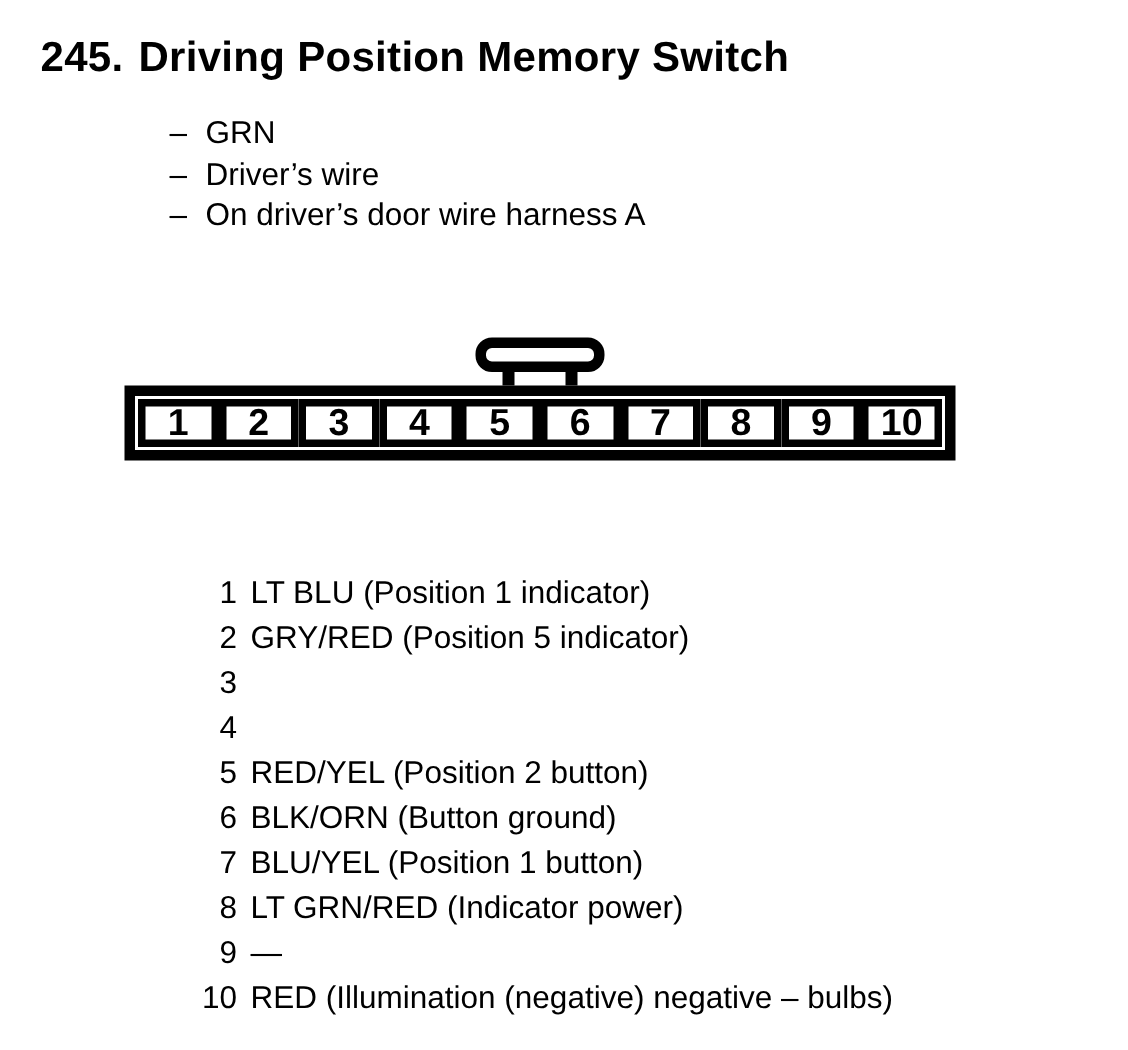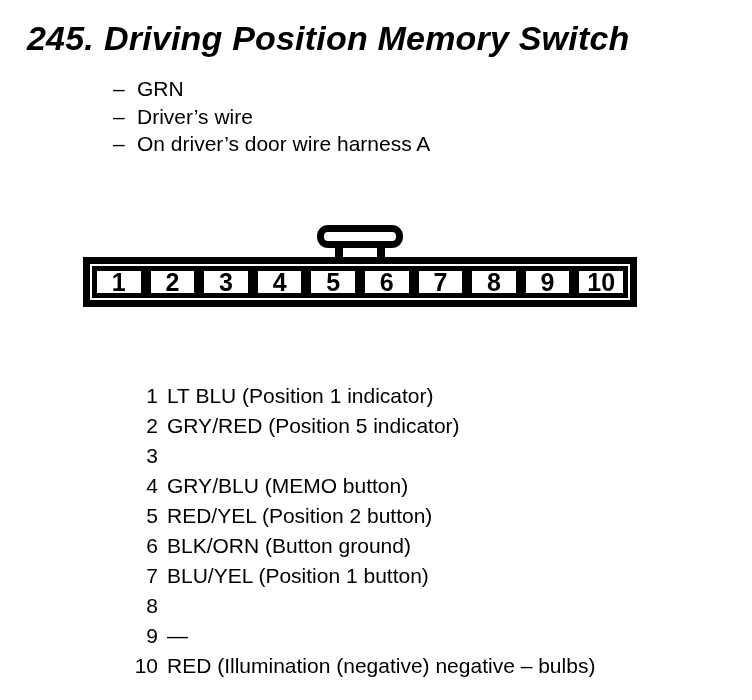--- a/index.html
+++ b/index.html
@@ -9,22 +9,22 @@
     background:var(--paper,#fff);
     color:var(--ink,#000);
     font-family:"Liberation Sans", sans-serif;
     overflow:hidden;
   }
 
   
   .title {
     position:absolute; left:27px; top:21px;
     margin:0;
-    font-size:34px; font-weight:bold; line-height:34px;
-    letter-spacing:0.2px; white-space:nowrap;font-style:italic;
+    font-size:28px; font-weight:bold; line-height:34px;
+    letter-spacing:0.2px; white-space:nowrap;
   }
   .title-number { margin-right:10px; }
 
   
   .notes {
     position:absolute; left:113px; top:75px;
     margin:0; padding:0; list-style:none;
     font-size:21px; line-height:27.5px;
   }
   .note { display:flex; }
@@ -149,40 +149,40 @@
     <span class="pin-num">2</span>
     <span class="pin-desc">GRY/RED (Position 5 indicator)</span>
   </div>
 
   <div class="pin-row">
     <span class="pin-num">3</span>
   </div>
 
   <div class="pin-row">
     <span class="pin-num">4</span>
-    <span class="pin-desc">GRY/BLU (MEMO button)</span>
   </div>
 
   <div class="pin-row">
     <span class="pin-num">5</span>
     <span class="pin-desc">RED/YEL (Position 2 button)</span>
   </div>
 
   <div class="pin-row">
     <span class="pin-num">6</span>
     <span class="pin-desc">BLK/ORN (Button ground)</span>
   </div>
 
   <div class="pin-row">
     <span class="pin-num">7</span>
     <span class="pin-desc">BLU/YEL (Position 1 button)</span>
   </div>
 
   <div class="pin-row">
     <span class="pin-num">8</span>
+    <span class="pin-desc">LT GRN/RED (Indicator power)</span>
   </div>
 
   <div class="pin-row">
     <span class="pin-num">9</span>
     <span class="pin-desc">—</span>
   </div>
 
   <div class="pin-row">
     <span class="pin-num">10</span>
     <span class="pin-desc">RED (Illumination (negative) negative – bulbs)</span>

